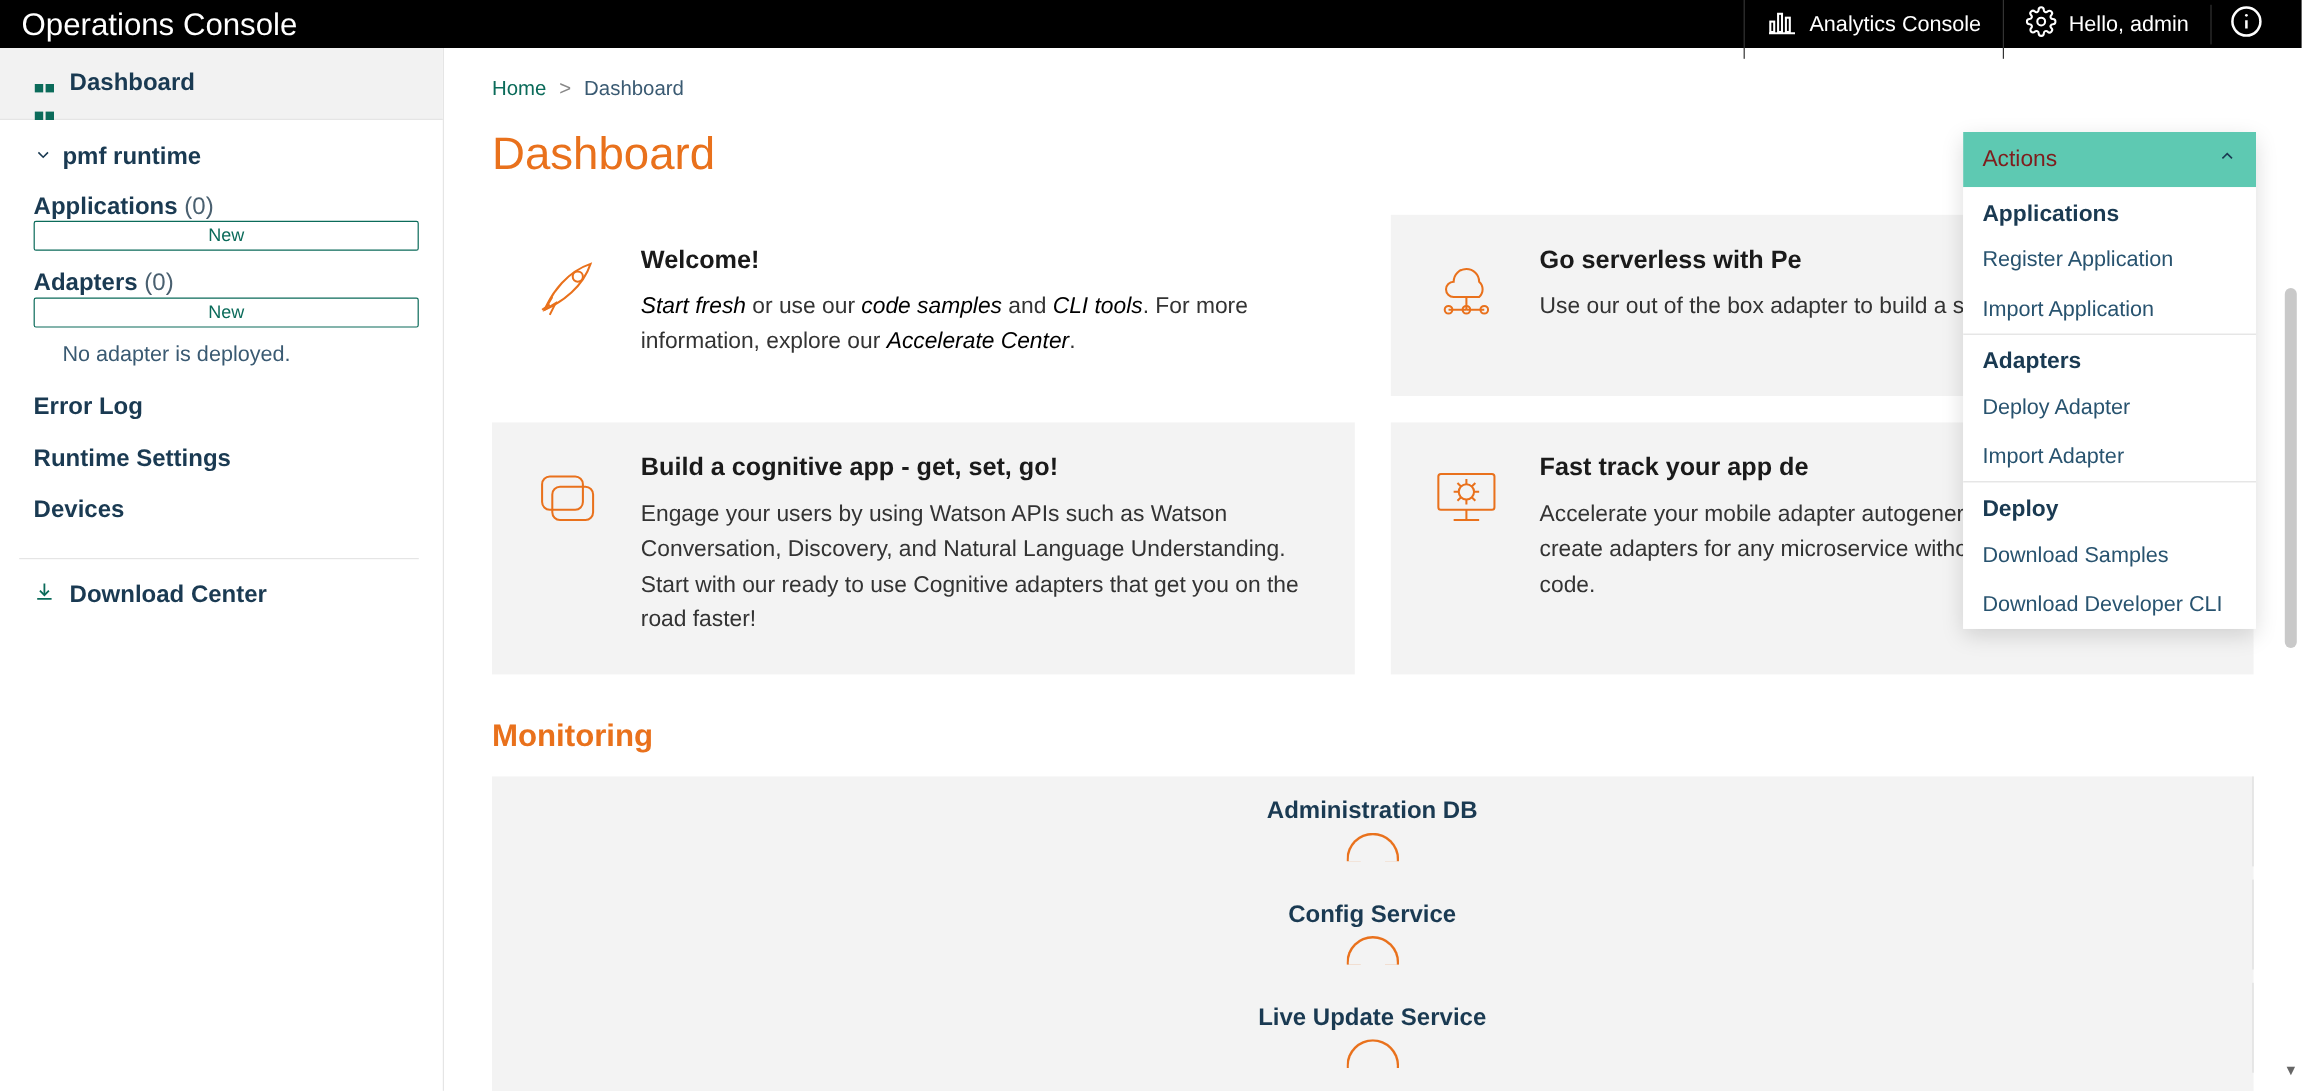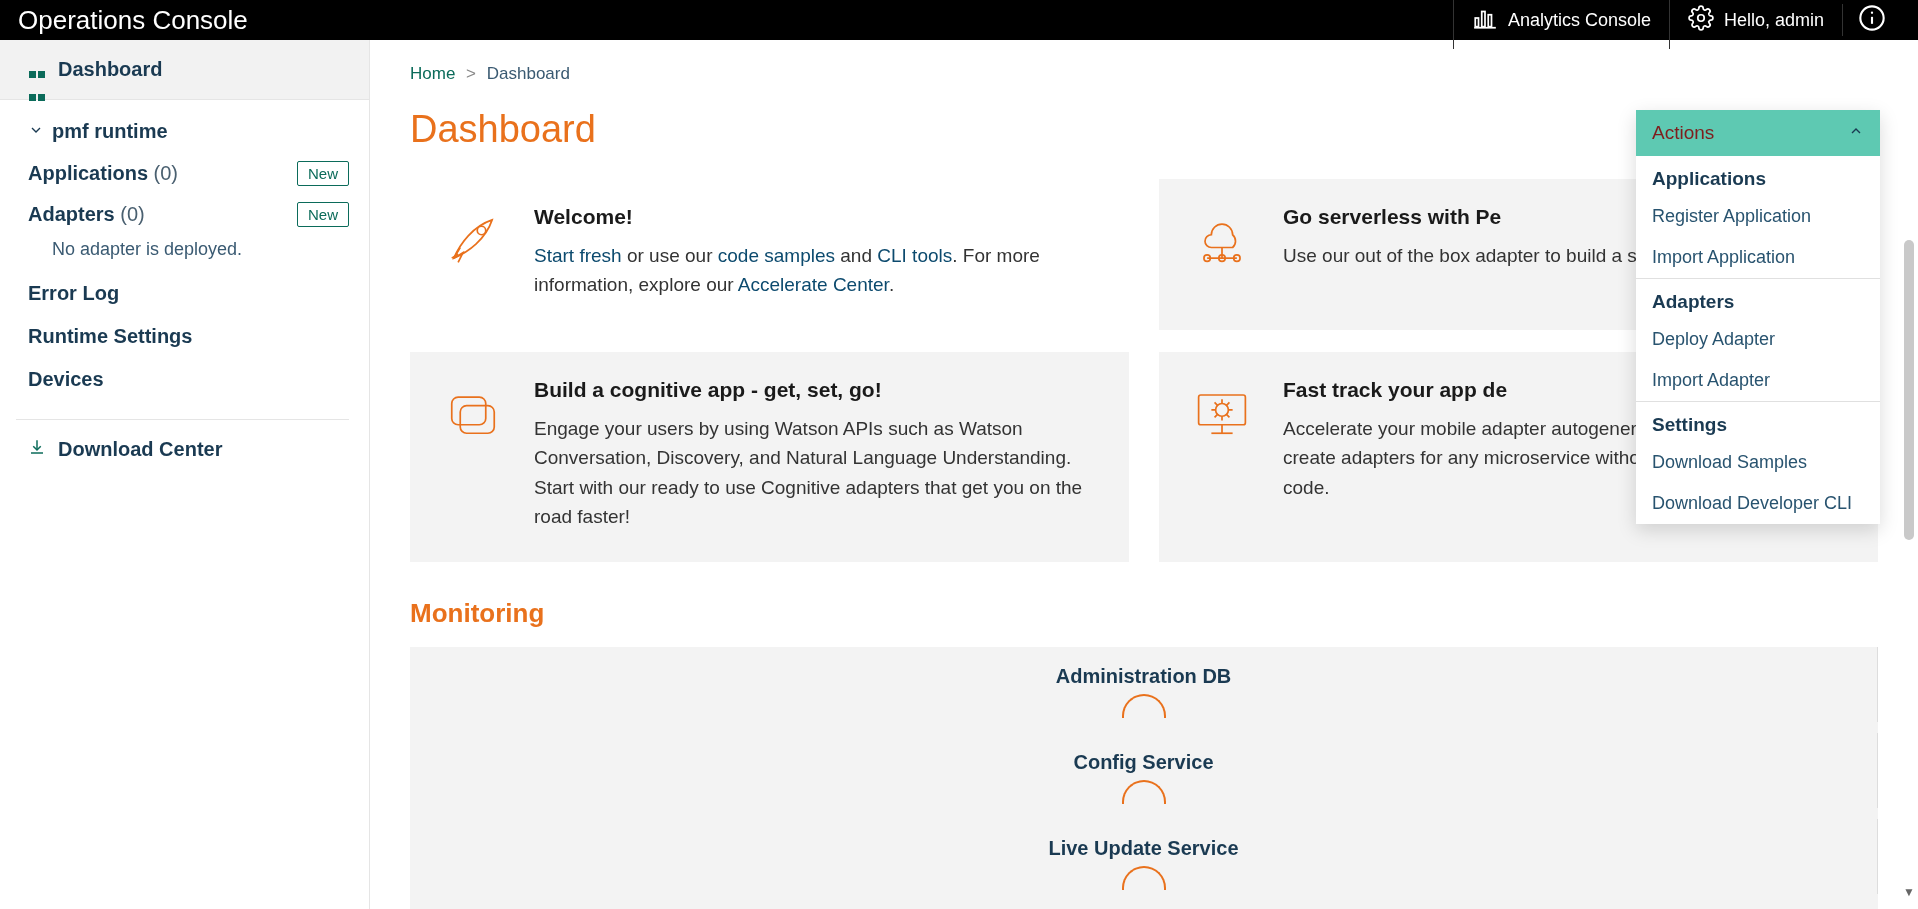--- a/index.html
+++ b/index.html
@@ -42,22 +42,22 @@
   .side-dashboard {
     background:#f2f2f2; padding:18px 20px 18px 28px; font-size:20px; font-weight:600;
     border-bottom:1px solid #e5e5e5; display:flex; align-items:center; gap:12px;
   }
   .side-dashboard .dash-icon { width:18px; height:18px; display:inline-block; }
   .side-dashboard .dash-icon span{display:inline-block;width:7px;height:7px;background:#0b6b5a;margin:1px;}
   .side-section { padding:14px 20px 6px 28px; }
   .runtime-row { display:flex; align-items:center; gap:8px; font-size:20px; font-weight:600; color:#1a3a52; padding:6px 0 10px 0;}
   .runtime-row .chev{width:16px;height:16px;}
   .nav-item {
-    display:flex; align-items:center; justify-content:space-between;
-    font-size:20px; font-weight:600; color:#1a3a52; padding:8px 0;
+    display:flex; justify-content:space-between;
+    font-size:20px; font-weight:600; color:#1a3a52; padding:8px 0;flex-direction:column;
   }
   .nav-item .count{ font-weight:400; color:#4a6070;}
   .new-btn {
     border:1px solid #0b6b5a; color:#0b6b5a; background:#fff;
     padding:3px 10px; font-size:15px; border-radius:2px;
   }
   .nav-sub { font-size:18px; color:#3a5a72; padding:4px 0 12px 24px; font-weight:400;}
   .nav-simple { font-size:20px; font-weight:600; color:#1a3a52; padding:10px 0; }
   .side-divider { height:1px; background:#e5e5e5; margin:12px 20px 4px 16px; }
   .dl-row { display:flex; align-items:center; gap:12px; font-size:20px; font-weight:600; padding:14px 0 14px 28px;}
@@ -74,21 +74,21 @@
   .card-row { display:flex; gap:30px; }
   .card {
     background:#f3f3f3; flex:1; padding:26px 28px 30px 28px;
     display:flex; gap:26px; min-height:150px;
   }
   .card.white { background:#fff; }
   .card .icon-slot{ width:70px; flex:0 0 70px; display:flex; align-items:flex-start; justify-content:center;}
   .card .icon-slot svg{ width:68px; height:68px; stroke:#e9711c; fill:none; stroke-width:1.6;}
   .card h3 { font-size:21px; font-weight:700; color:#1a1a1a; margin-bottom:12px;}
   .card p  { font-size:19px; color:#333; line-height:1.55;}
-  .card a, .orange-link { color:#0c4a6e; text-decoration:none;}
+  .card a, .orange-link { color:#000000; text-decoration:none;font-style:italic;}
 
   .monitor-row { display:flex; gap:11px; background:#f3f3f3;flex-direction:column; }
   .monitor-card {
     flex:1; text-align:center; padding:18px 10px 4px 10px;
     border-right:1px solid #ddd;
   }
   .monitor-card:last-child{border-right:none;}
   .monitor-card h4{ font-size:20px; font-weight:700; color:#1a3a52; margin-bottom:6px;}
   .monitor-card .partial-circ{ width:44px; height:24px; border:2px solid #e9711c; border-bottom:none; border-radius:44px 44px 0 0; margin:0 auto;}
 
@@ -330,21 +330,21 @@
         </div>
         <div class="actions-menu">
           <div class="actions-group-title">Applications</div>
           <div class="actions-item">Register Application</div>
           <div class="actions-item">Import Application</div>
           <div class="actions-divider"></div>
           <div class="actions-group-title">Adapters</div>
           <div class="actions-item">Deploy Adapter</div>
           <div class="actions-item">Import Adapter</div>
           <div class="actions-divider"></div>
-          <div class="actions-group-title">Settings</div>
+          <div class="actions-group-title">Deploy</div>
           <div class="actions-item">Download Samples</div>
           <div class="actions-item">Download Developer CLI</div>
         </div>
       </div>
 
       <div class="page-scroll">
         <div class="thumb"></div>
         <div class="track"></div>
         <div class="arrow">▼</div>
       </div>

